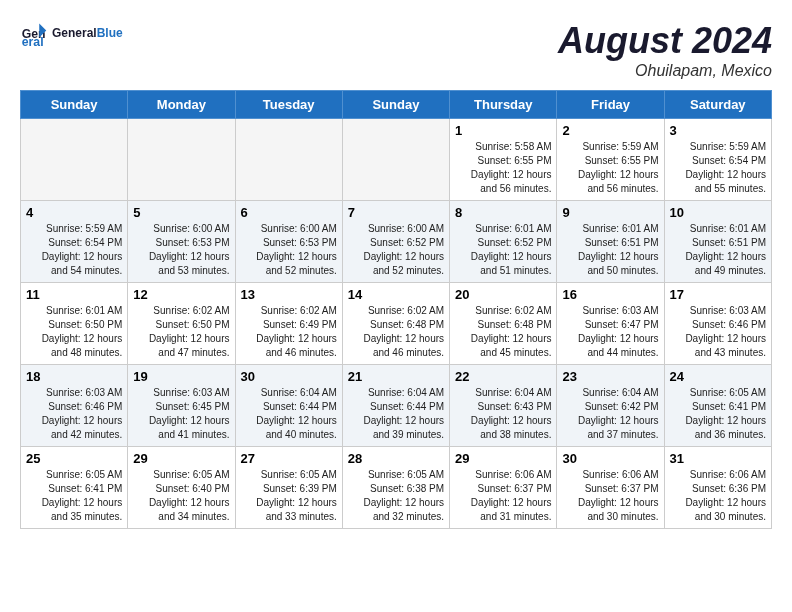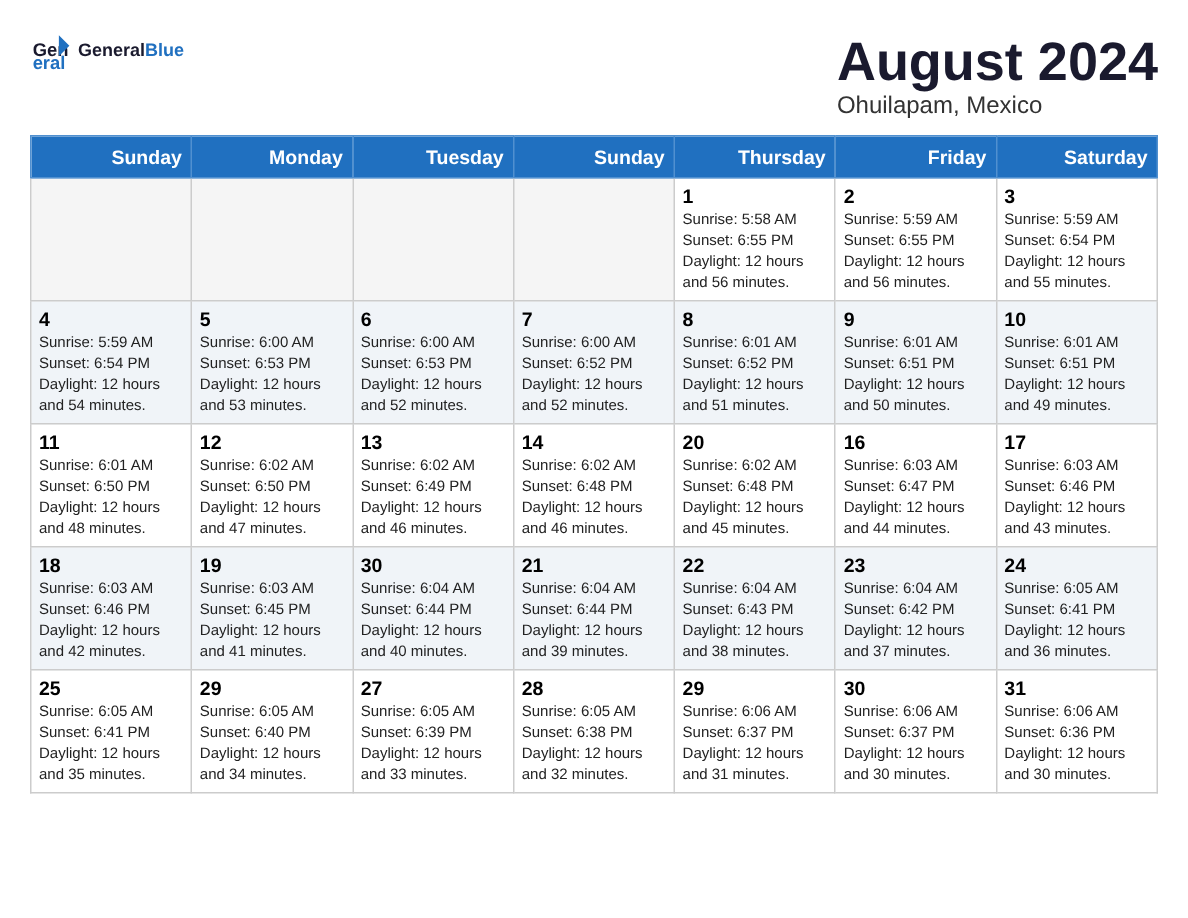--- a/index.html
+++ b/index.html
@@ -26,40 +26,41 @@
       font-weight: bold;
       color: #1a1a2e;
       line-height: 1.1;
     }
     .logo-blue { color: #2070c0; }
     .logo-icon {
       width: 28px;
       height: 28px;
     }
     .title-block {
-      text-align: left;
+      text-align: right;
+      font-style: italic;
     }
     .main-title {
       font-size: 36px;
       font-weight: bold;
       color: #1a1a2e;
     }
     .subtitle {
       font-size: 16px;
       color: #333;
     }
     .calendar {
       width: 100%;
       border-collapse: collapse;
       font-size: 11px;
     }
     .calendar th {
       background: #2070c0;
       color: #fff;
-      text-align: right;
+      text-align: center;
       padding: 6px 6px;
       font-size: 13px;
       border: 1px solid #5090d0;
     }
     .calendar td {
       border: 1px solid #ccc;
       vertical-align: top;
       padding: 4px 5px;
       width: 108px;
       min-height: 80px;
@@ -76,20 +77,21 @@
     }
     .day-num {
       font-weight: bold;
       font-size: 13px;
       margin-bottom: 2px;
     }
     .day-info {
       font-size: 10px;
       color: #222;
       line-height: 1.4;
+      text-align: right;
     }
   </style>
 </head>
 <body>
 
 <div class="header">
   <div class="logo">
     <svg class="logo-icon" viewBox="0 0 32 32">
       <text x="2" y="20" font-size="14" font-weight="bold" fill="#1a1a2e">Gen</text>
       <text x="2" y="30" font-size="14" font-weight="bold" fill="#2070c0">eral</text>

